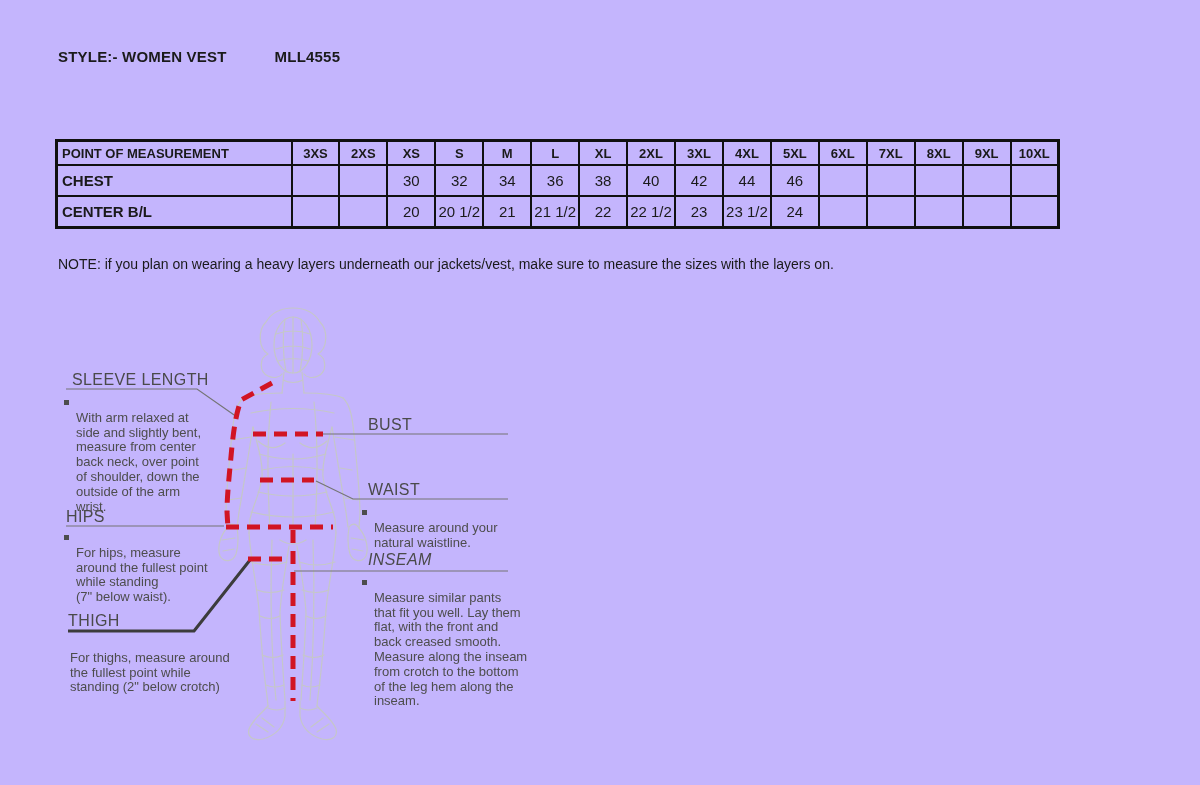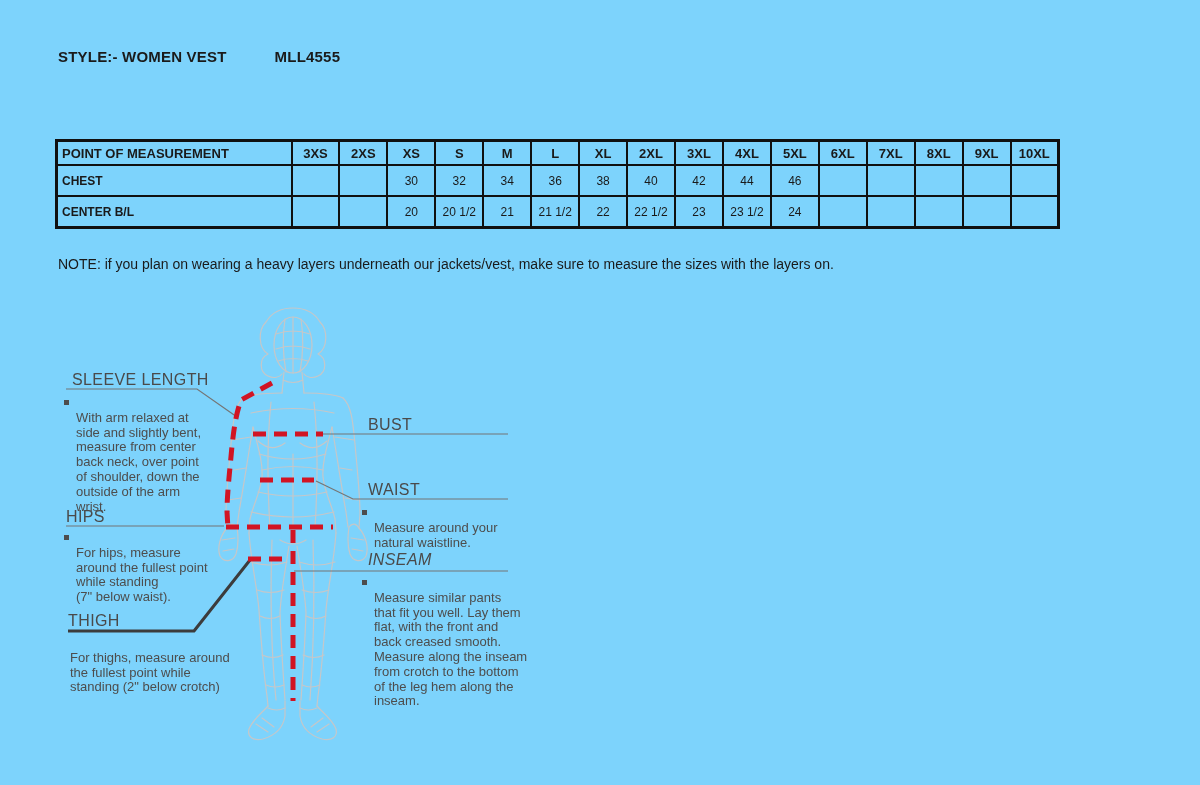--- a/index.html
+++ b/index.html
@@ -1,26 +1,26 @@
 <!DOCTYPE html>
 <html><head>
 <meta charset="utf-8">
 <style>
   html,body{margin:0;padding:0;background:#fff;}
-  .page{position:relative;width:1200px;height:785px;background:#7dd3fc;overflow:hidden;
+  .page{position:relative;width:1200px;height:785px;background:#c4b5fd;overflow:hidden;
         font-family:"Liberation Sans",sans-serif;color:#1a1a1a;}
   .title-row{position:absolute;left:58px;top:48px;font-size:15px;font-weight:bold;
              letter-spacing:0.2px;white-space:nowrap;}
   .title-row .code{margin-left:48px;}
   table.size-table{position:absolute;left:55px;top:139px;width:1005px;border-collapse:collapse;
                    table-layout:fixed;border:3px solid #101010;}
   table.size-table th,table.size-table td{border:2px solid #101010;padding:0;overflow:hidden;
                    white-space:nowrap;}
   table.size-table th{height:22px;font-size:13px;font-weight:bold;text-align:center;}
-  table.size-table td{height:29px;font-size:12px;font-weight:normal;text-align:center;}
+  table.size-table td{height:29px;font-size:15px;font-weight:normal;text-align:center;}
   table.size-table .pom{text-align:left;padding-left:4px;font-weight:bold;}
   .note{position:absolute;left:58px;top:256px;font-size:14px;font-weight:normal;white-space:nowrap;}
   .overlay-svg{position:absolute;left:0;top:0;}
   .gh{position:absolute;font-size:16px;color:#4a4a4a;letter-spacing:0.4px;white-space:nowrap;}
   .gd{position:absolute;font-size:13px;line-height:14.8px;color:#4d4d4d;white-space:pre-line;
       padding-left:12px;}
   .gd.nobullet{padding-left:0;}
   .blt{position:absolute;left:0;top:4px;width:5px;height:5px;background:#4d4d4d;}
 </style>
 </head>

